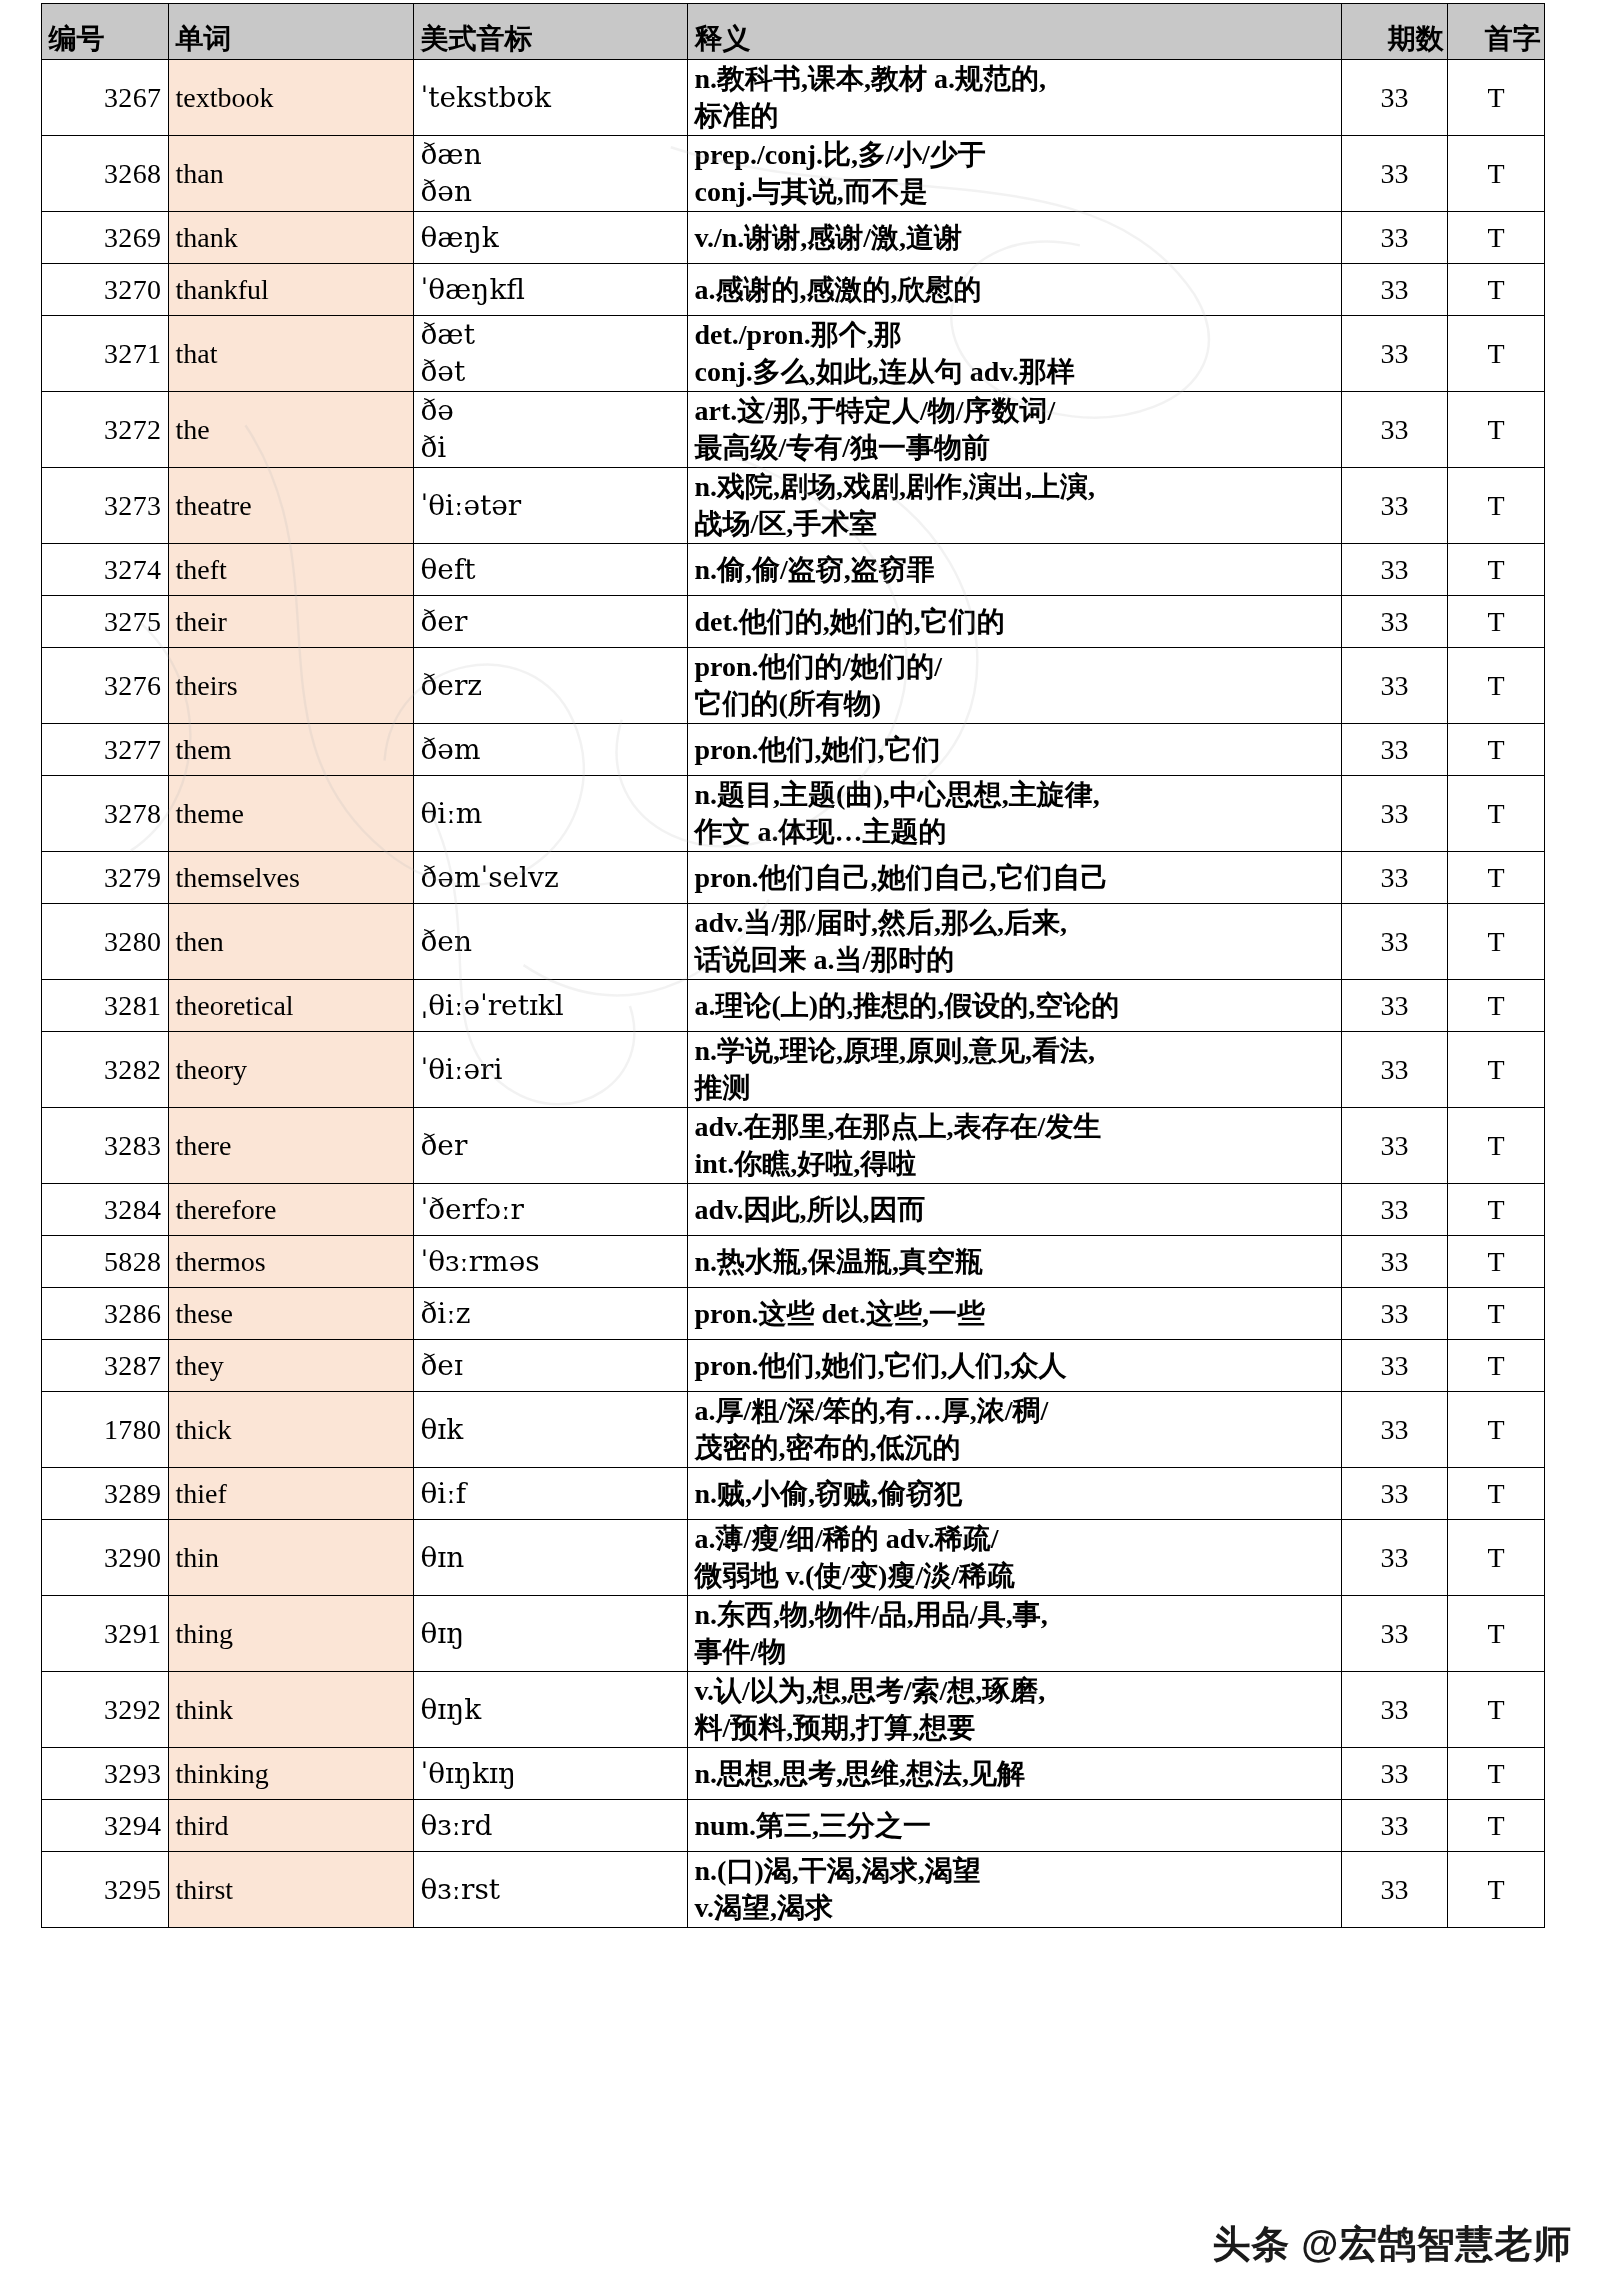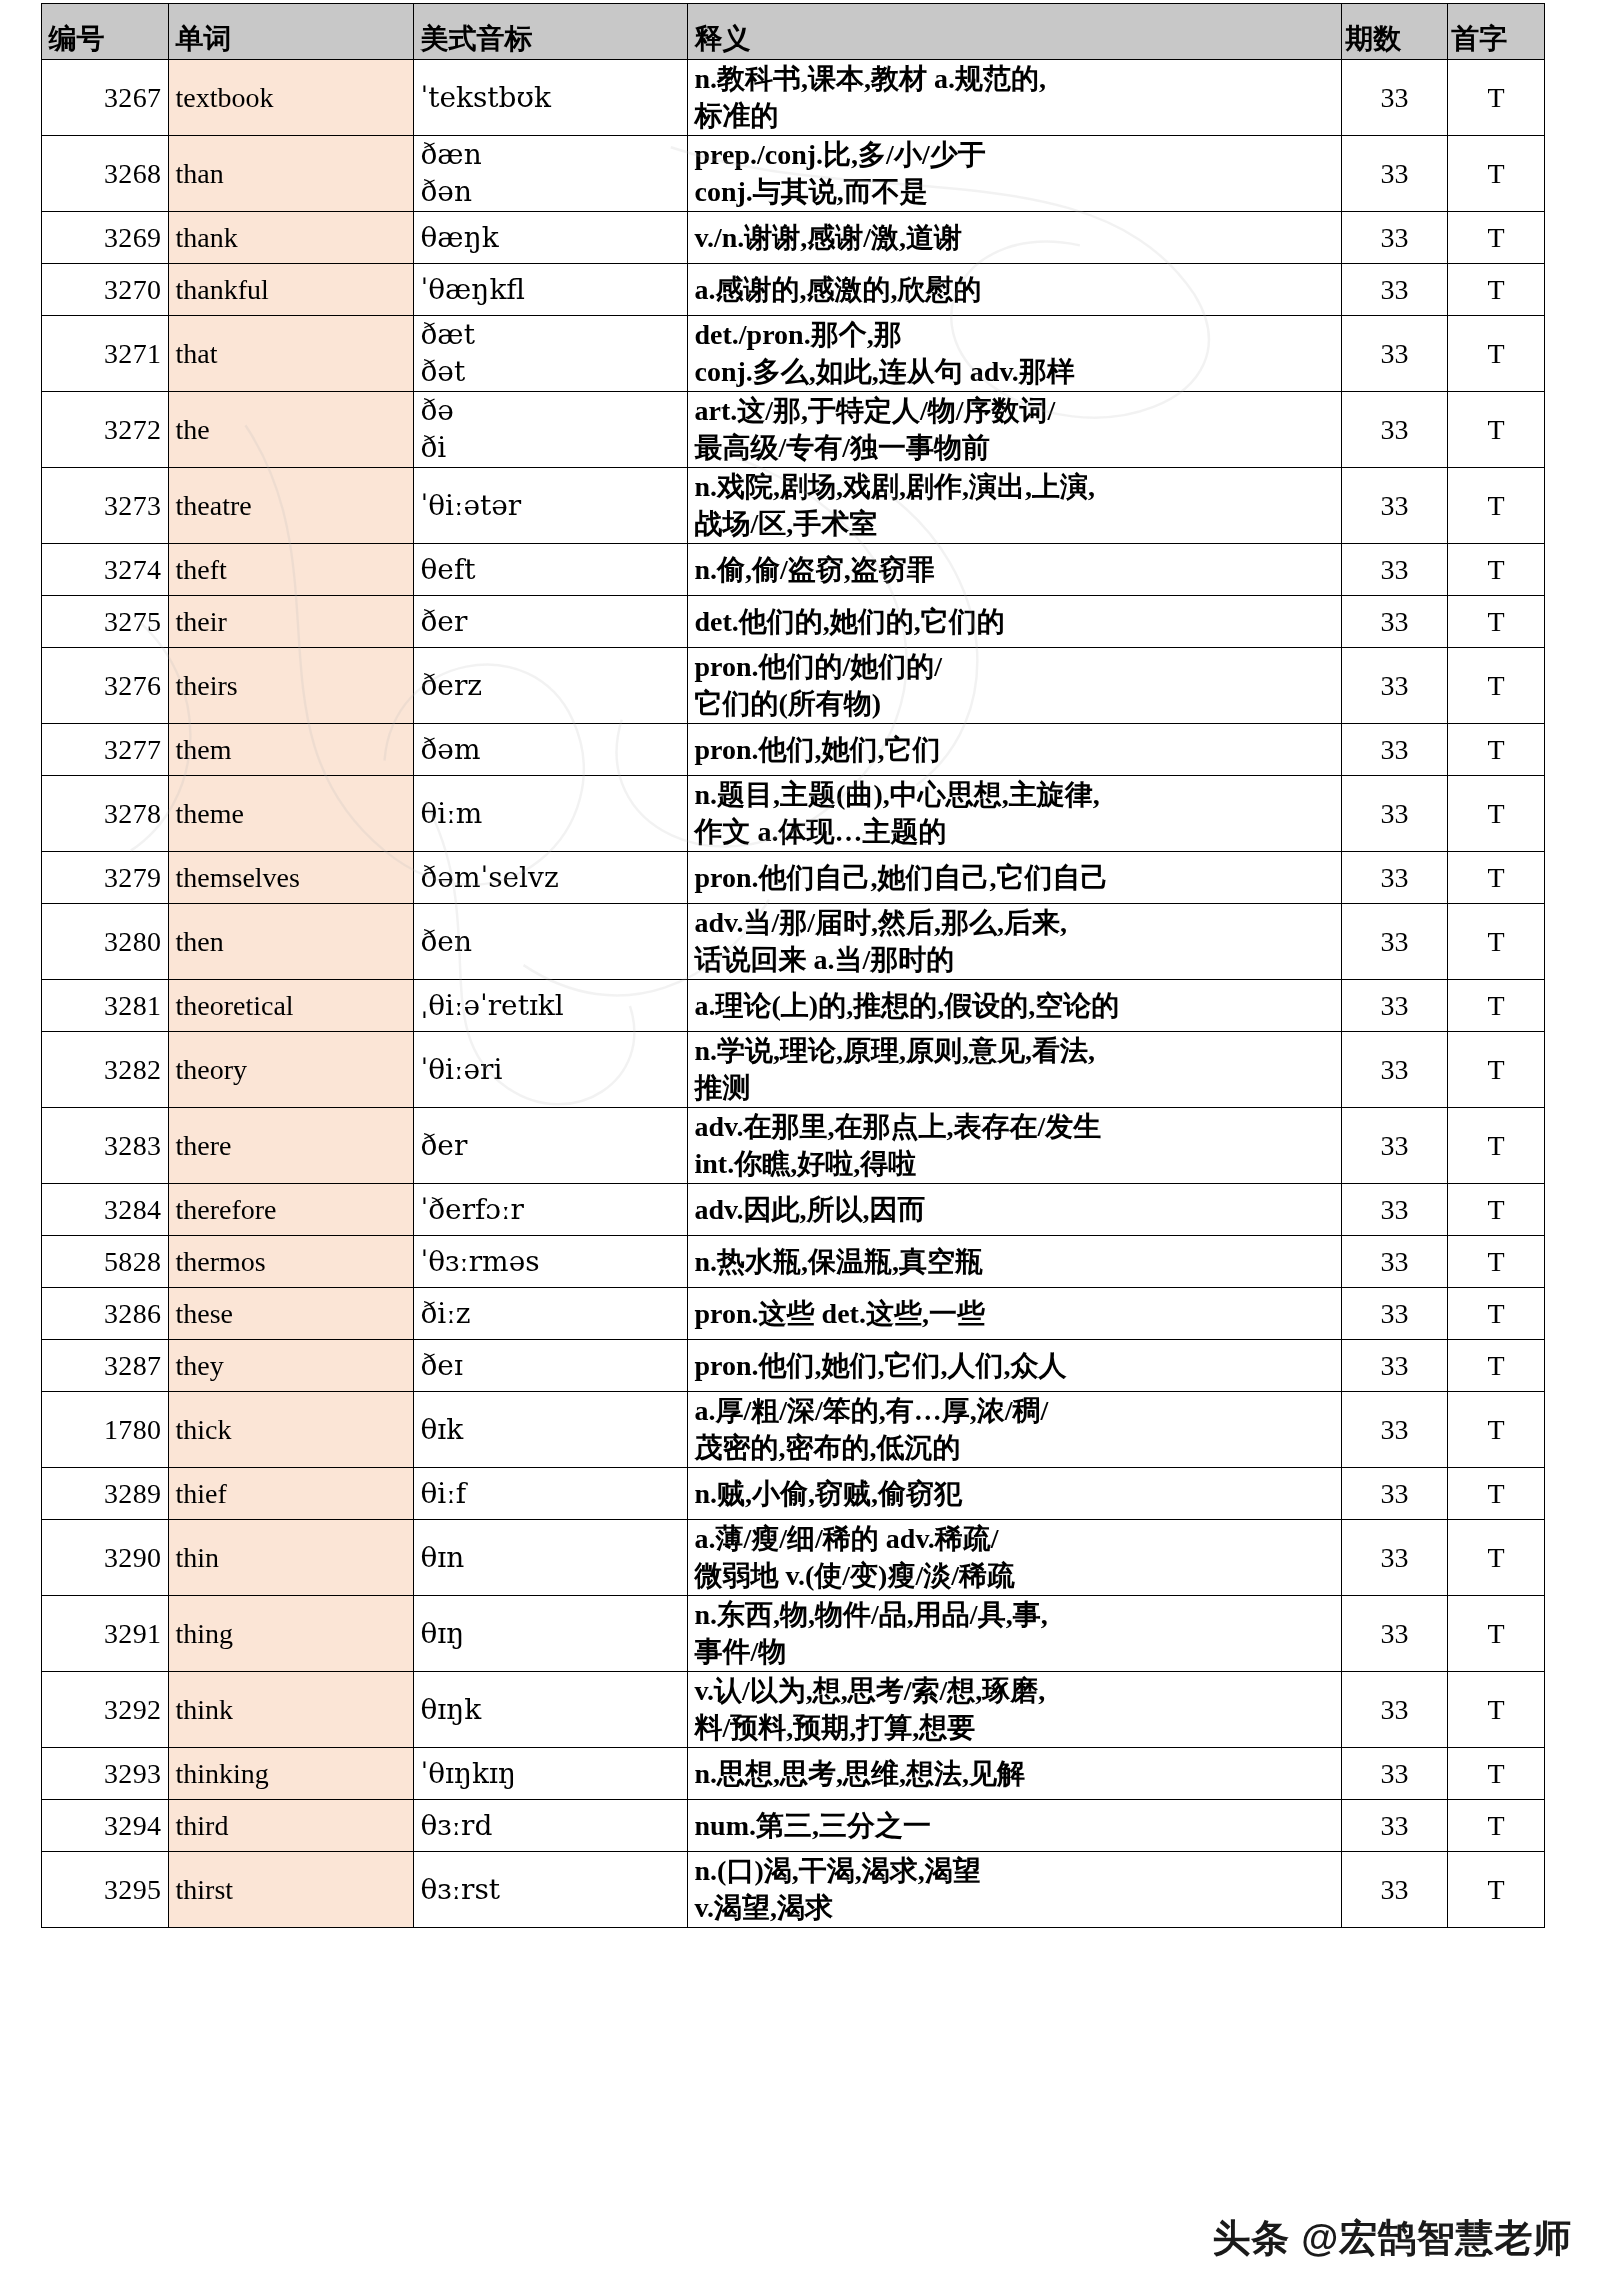--- a/index.html
+++ b/index.html
@@ -50,21 +50,21 @@
 
   table.vocab thead th {
     background: #c8c8c8;
     height: 51px;
     font-weight: bold;
     text-align: left;
     font-size: 28px;
     padding-top: 17px;
     padding-bottom: 1.6px;
   }
-  table.vocab thead th.center { text-align: left; padding-left: 3.3px; padding-right: 3.3px; }
+  table.vocab thead th.center { text-align: right; padding-left: 3.3px; padding-right: 3.3px; }
 
   td.cell-id {
     text-align: right;
     padding-left: 8.2px;
     letter-spacing: 0.4px;
   }
   td.cell-word {
     background: #fbe5d6;
     text-align: left;
     padding-left: 9.8px;
@@ -92,21 +92,21 @@
   .def-line { display: block; white-space: nowrap; }
 
   
   tr.h1 td { height: 52px; }
   tr.h2 td { height: 76px; }
 
   
   #brand-watermark {
     position: absolute;
     right: 51px;
-    bottom: 31px;
+    bottom: 25px;
     font-family: "Liberation Sans", "DejaVu Sans", sans-serif;
     font-size: 38px;
     font-weight: bold;
     color: #1a1a1a;
     letter-spacing: 0.8px;
     white-space: nowrap;
     pointer-events: none;
   }
 
   

